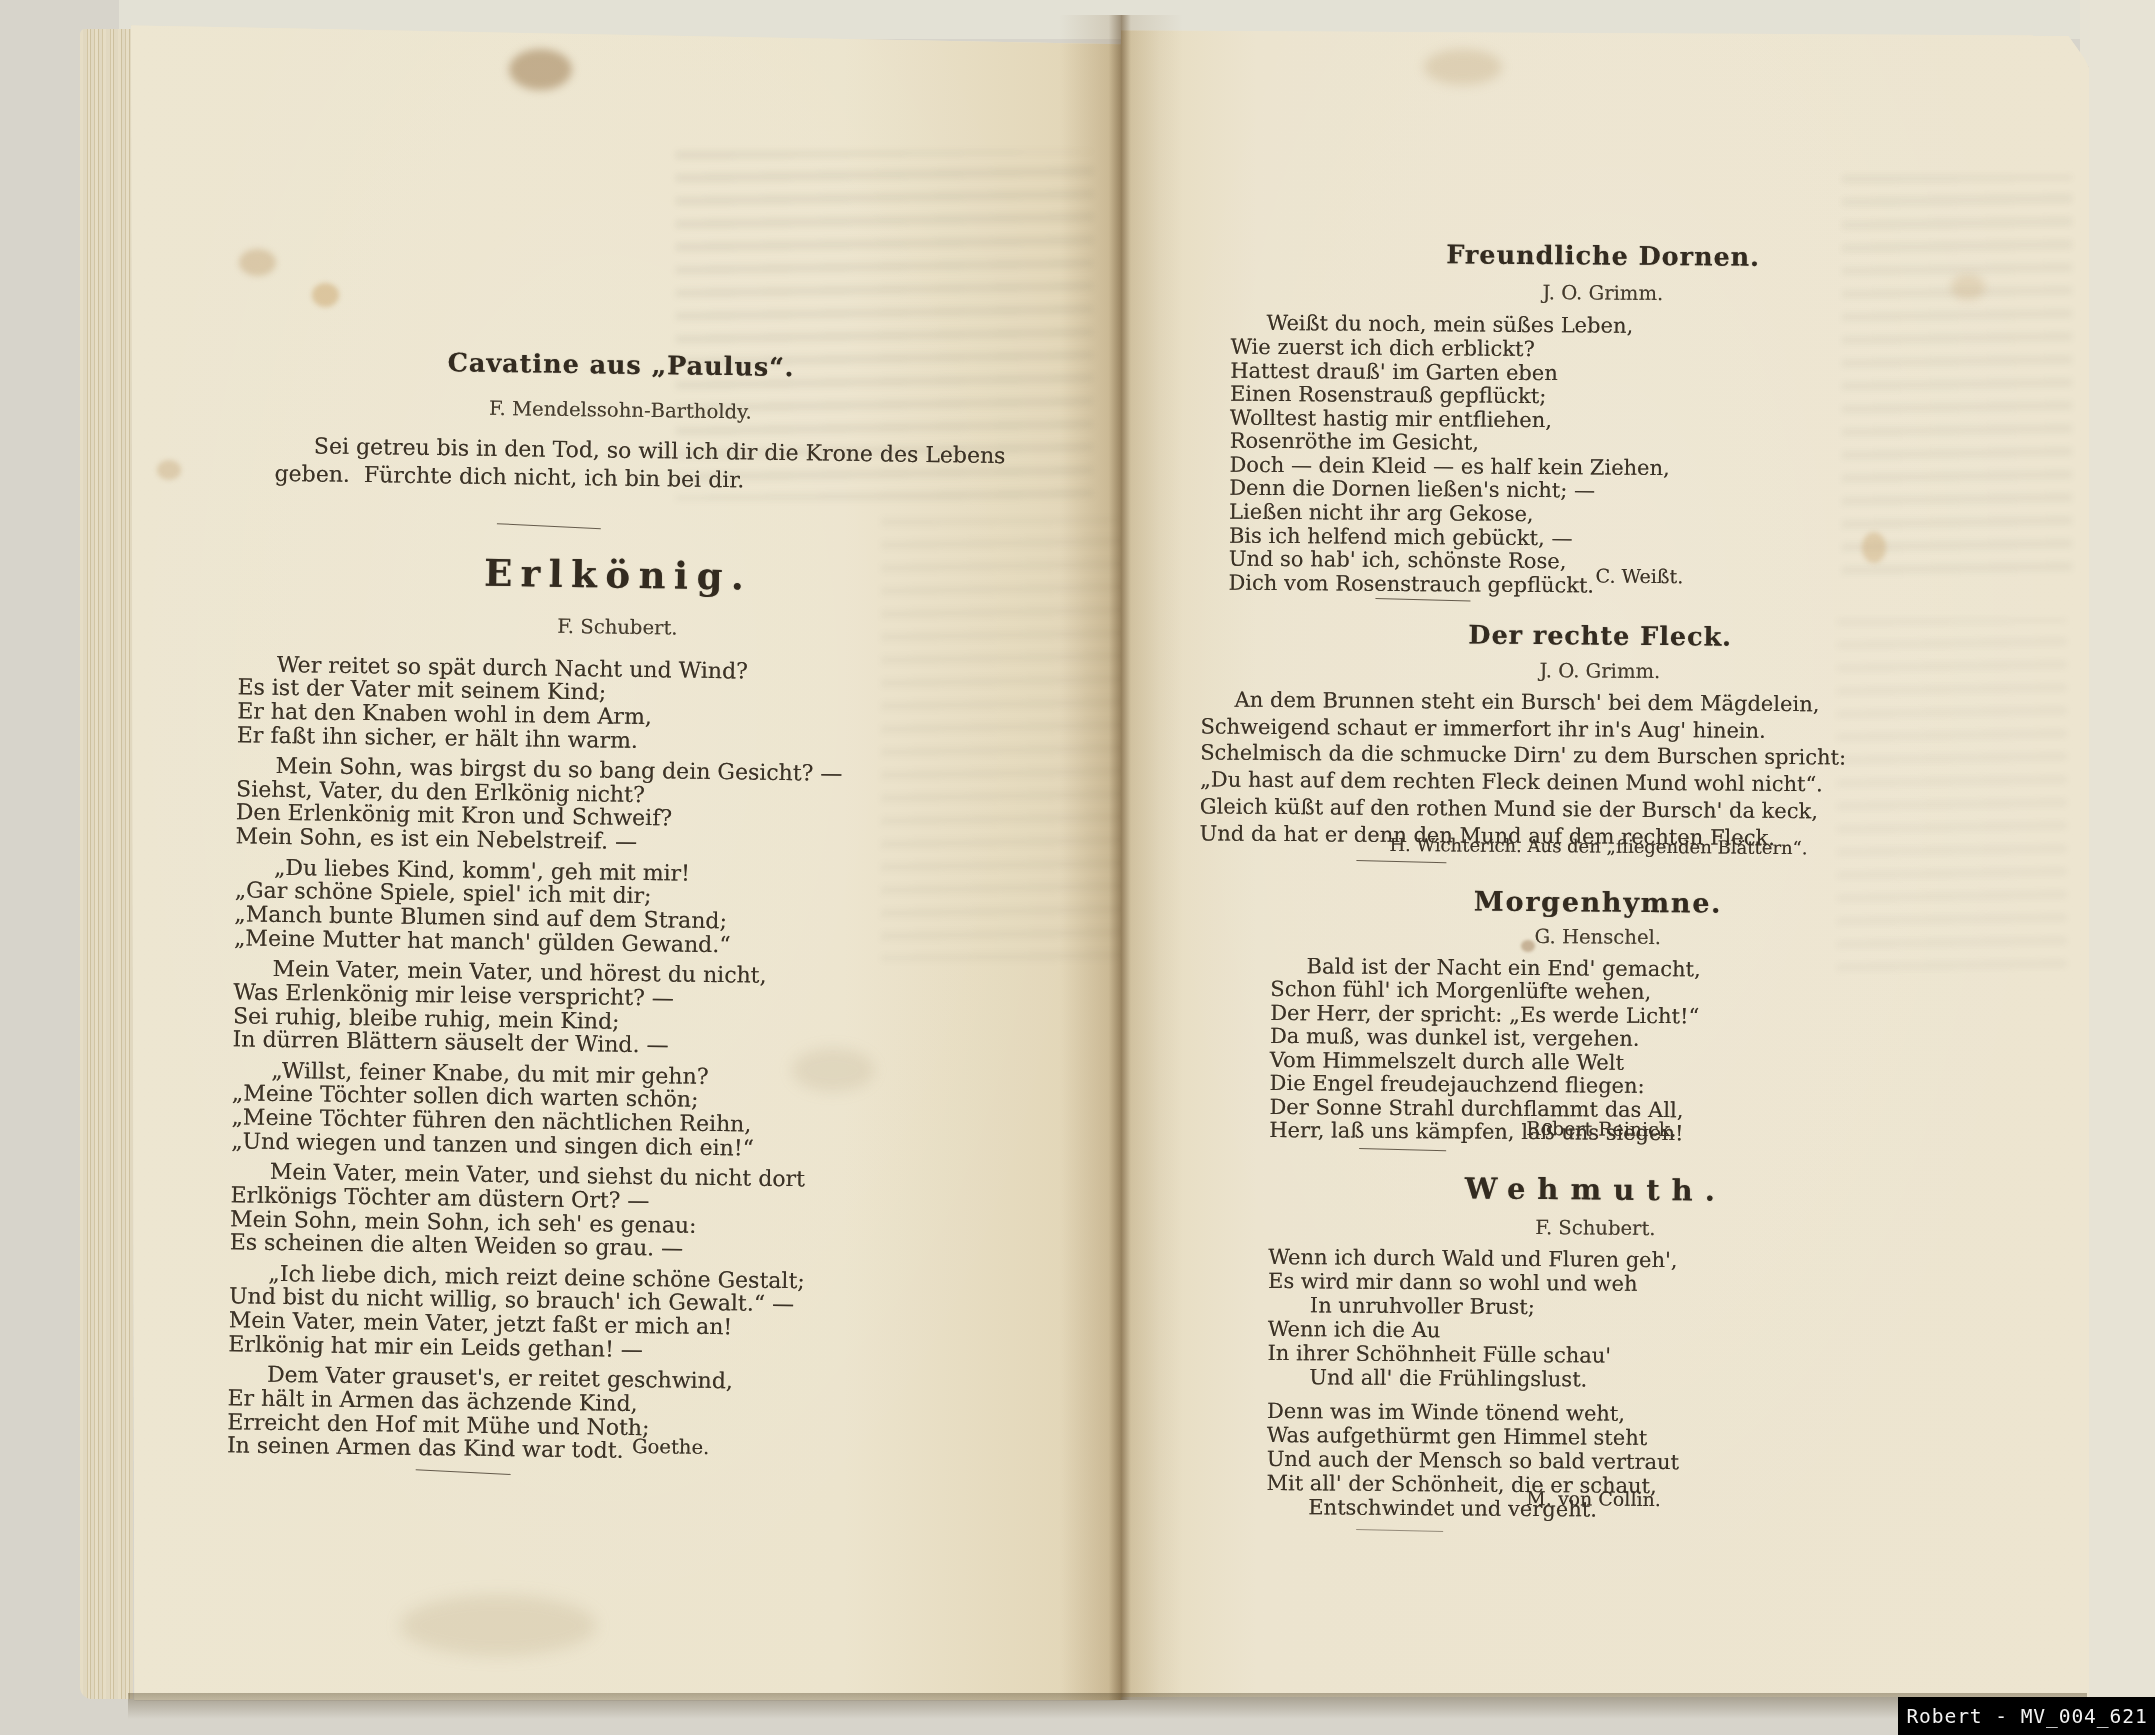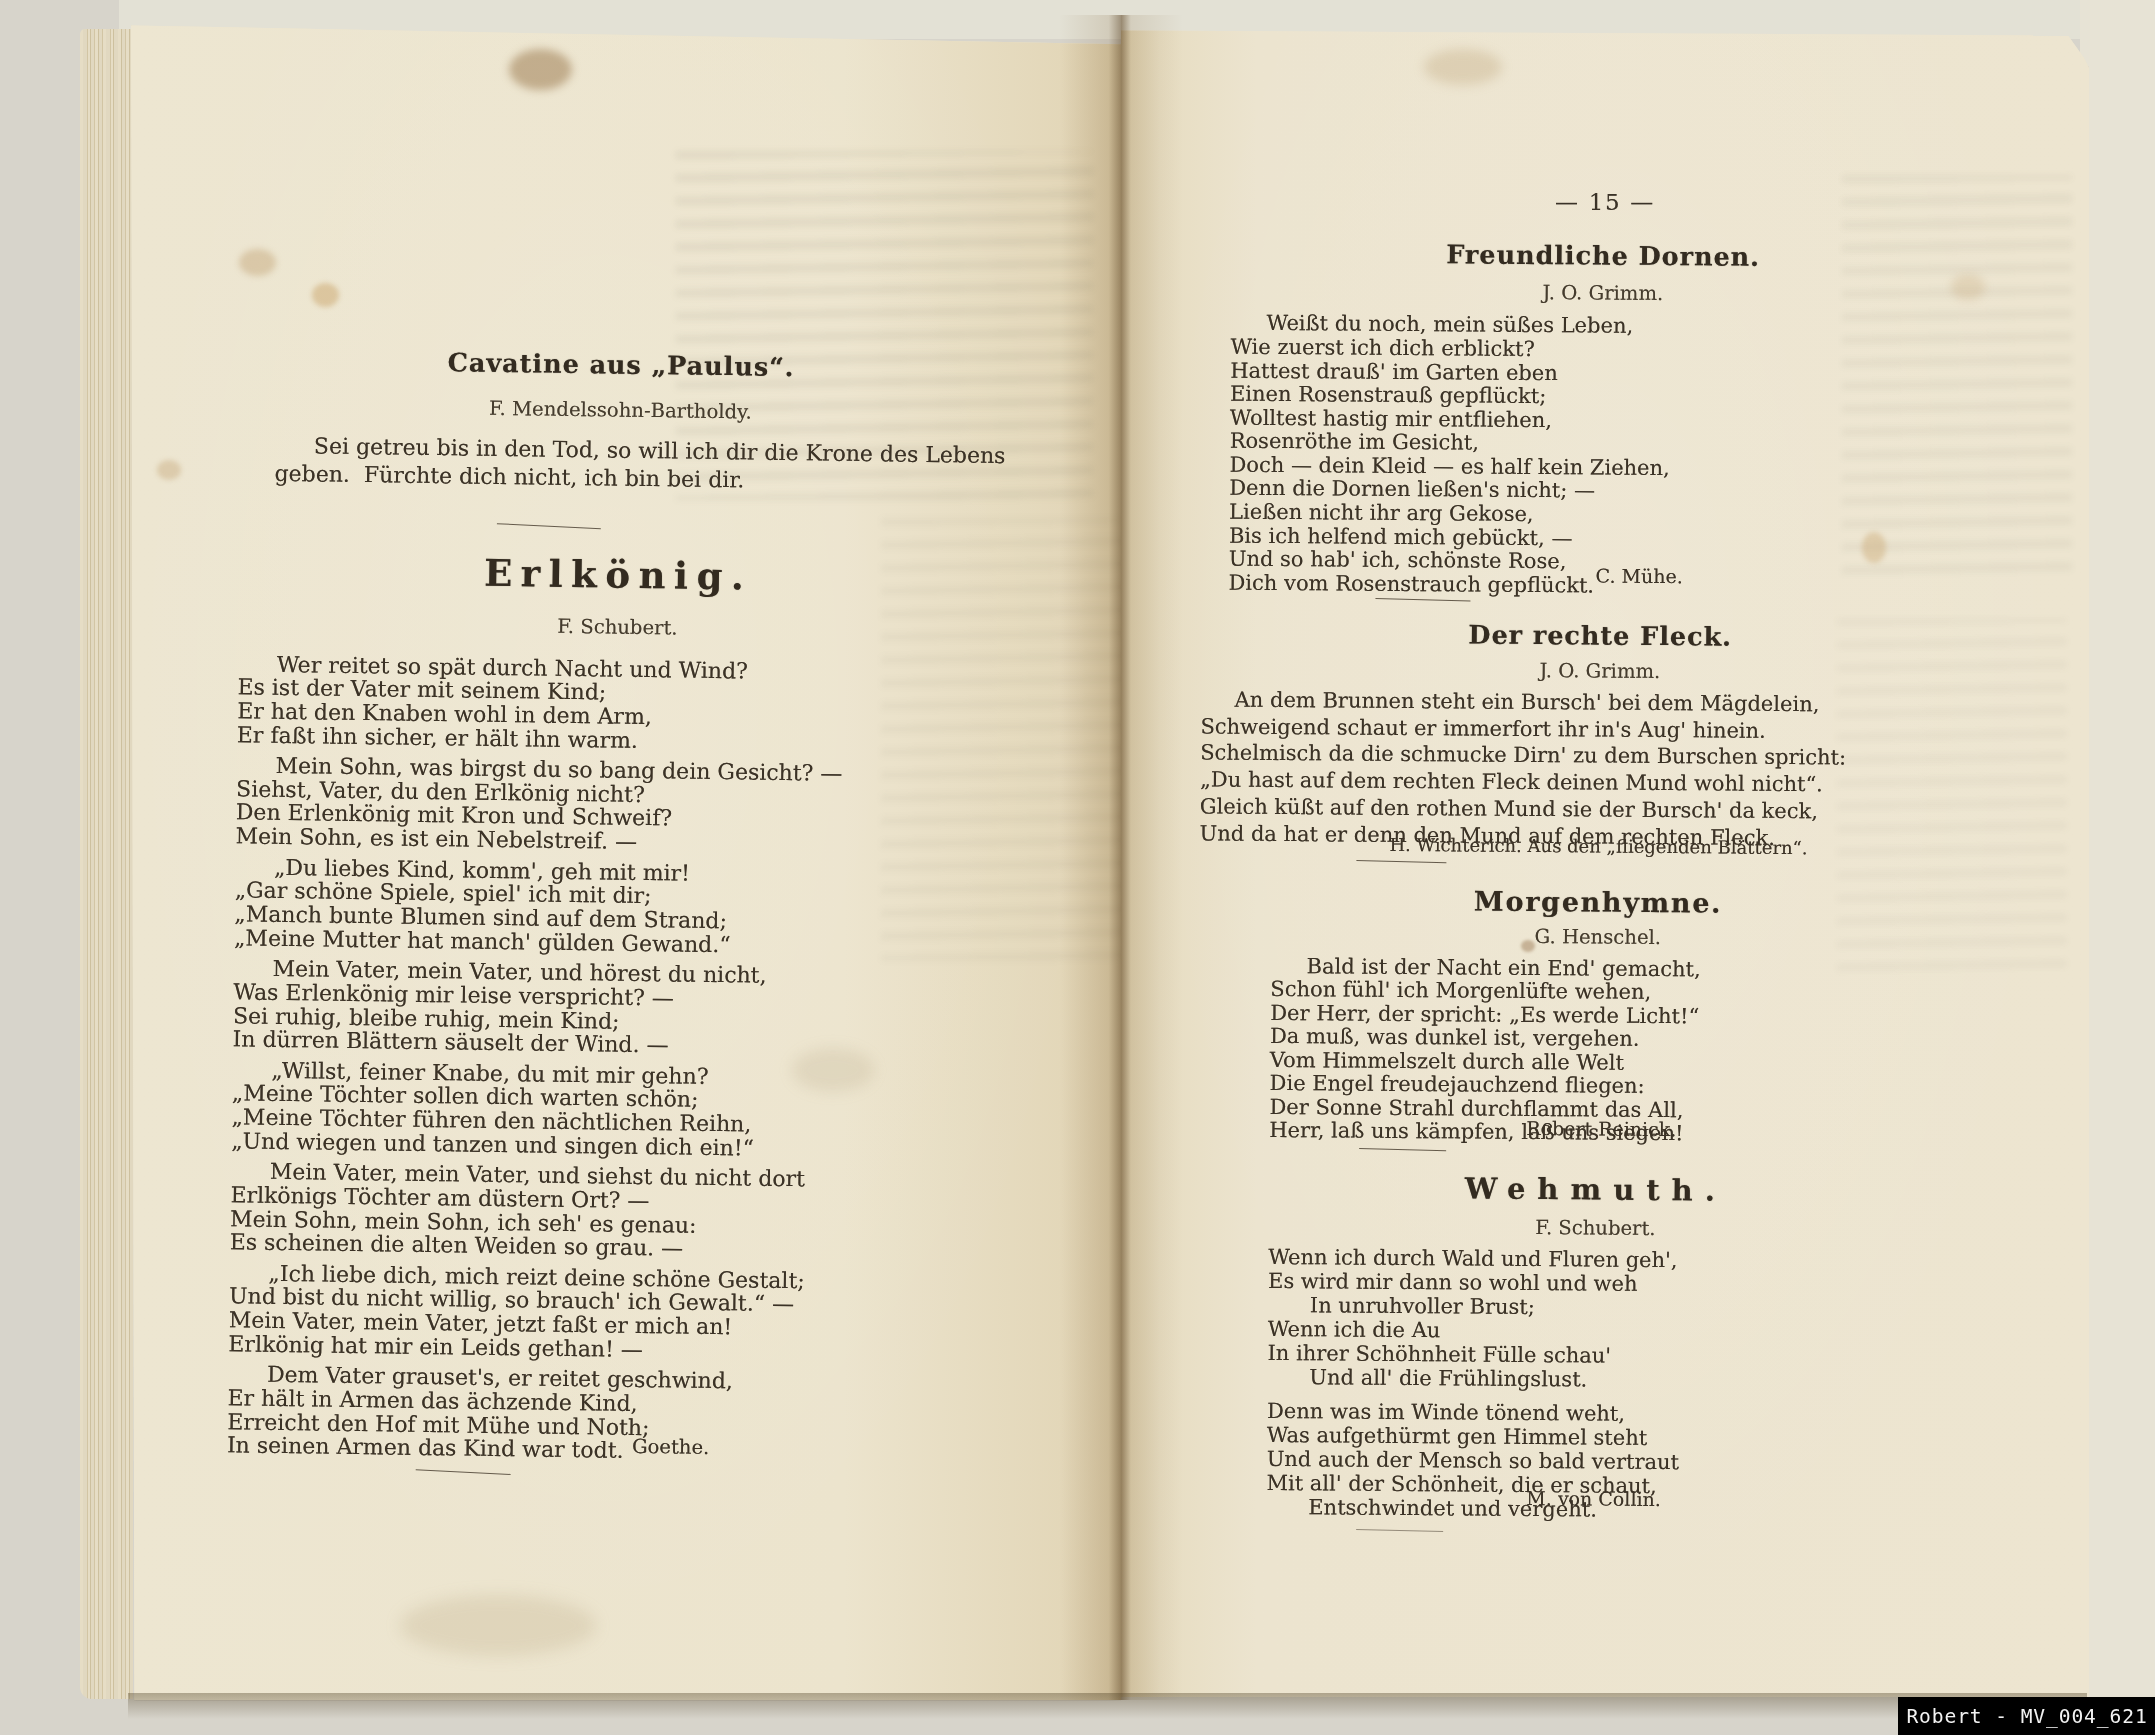--- a/index.html
+++ b/index.html
@@ -138,37 +138,36 @@
         <div class="vline" style="left: 116px; top: 1399px; font-size: 22px;">Erreicht den Hof mit Mühe und Noth;</div>
         <div class="vline" style="left: 116px; top: 1422px; font-size: 22px;">In seinen Armen das Kind war todt.</div>
         <div class="attr" style="left: 521px; top: 1419px; font-size: 19.6px;">Goethe.</div>
         <div class="rule" style="left: 305px; top: 1458px; width: 95px; transform: rotate(2deg);"></div>
       </div>
   </div>
 
   <div class="page page-right">
     <div class="ghost" style="left:721px;top:153px;width:230px;height:409px;opacity:.42;"></div>
     <div class="ghost" style="left:716px;top:596px;width:230px;height:358px;opacity:.30;"></div>
-    <div class="pageno" style="top:167px;">—  15  —</div>
     <div class="content content-right" id="right-content">
         <div class="sec-title" style="top: 218px; font-size: 25.6px; letter-spacing: 0.9px;">Freundliche Dornen.</div>
         <div class="sec-composer" style="top: 259px;">J. O. Grimm.</div>
         <div class="vline" style="left: 148px; top: 291px; font-size: 21px;">Weißt du noch, mein süßes Leben,</div>
         <div class="vline" style="left: 112px; top: 315px; font-size: 21px;">Wie zuerst ich dich erblickt?</div>
         <div class="vline" style="left: 112px; top: 339px; font-size: 21px;">Hattest drauß' im Garten eben</div>
         <div class="vline" style="left: 112px; top: 362px; font-size: 21px;">Einen Rosenstrauß gepflückt;</div>
         <div class="vline" style="left: 112px; top: 386px; font-size: 21px;">Wolltest hastig mir entfliehen,</div>
         <div class="vline" style="left: 112px; top: 409px; font-size: 21px;">Rosenröthe im Gesicht,</div>
         <div class="vline" style="left: 112px; top: 433px; font-size: 21px;">Doch — dein Kleid — es half kein Ziehen,</div>
         <div class="vline" style="left: 112px; top: 456px; font-size: 21px;">Denn die Dornen ließen's nicht; —</div>
         <div class="vline" style="left: 112px; top: 480px; font-size: 21px;">Ließen nicht ihr arg Gekose,</div>
         <div class="vline" style="left: 112px; top: 504px; font-size: 21px;">Bis ich helfend mich gebückt, —</div>
         <div class="vline" style="left: 112px; top: 527px; font-size: 21px;">Und so hab' ich, schönste Rose,</div>
         <div class="vline" style="left: 112px; top: 551px; font-size: 21px;">Dich vom Rosenstrauch gepflückt.</div>
-        <div class="attr" style="top: 542px; font-size: 19px; left: 479px;">C. Mühe.</div>
+        <div class="attr" style="top: 542px; font-size: 19px; left: 479px;">C. Weißt.</div>
         <div class="rule" style="left: 259px; top: 578px; width: 95px; transform: rotate(1deg);"></div>
         <div class="sec-title" style="top: 598px; font-size: 25.6px; letter-spacing: 0.9px;">Der rechte Fleck.</div>
         <div class="sec-composer" style="top: 637px;">J. O. Grimm.</div>
         <div class="vline" style="left: 119px; top: 668px; font-size: 21px;">An dem Brunnen steht ein Bursch' bei dem Mägdelein,</div>
         <div class="vline" style="left: 85px; top: 695px; font-size: 21px;">Schweigend schaut er immerfort ihr in's Aug' hinein.</div>
         <div class="vline" style="left: 85px; top: 721px; font-size: 21px;">Schelmisch da die schmucke Dirn' zu dem Burschen spricht:</div>
         <div class="vline" style="left: 85px; top: 748px; font-size: 21px;">„Du hast auf dem rechten Fleck deinen Mund wohl nicht“.</div>
         <div class="vline" style="left: 85px; top: 775px; font-size: 21px;">Gleich küßt auf den rothen Mund sie der Bursch' da keck,</div>
         <div class="vline" style="left: 85px; top: 802px; font-size: 21px;">Und da hat er denn den Mund auf dem rechten Fleck.</div>
         <div class="attr" style="top: 813px; font-size: 18px; left: 0px; width: 100%; text-align: center;">H. Wichterich.  Aus den „fliegenden Blättern“.</div>

